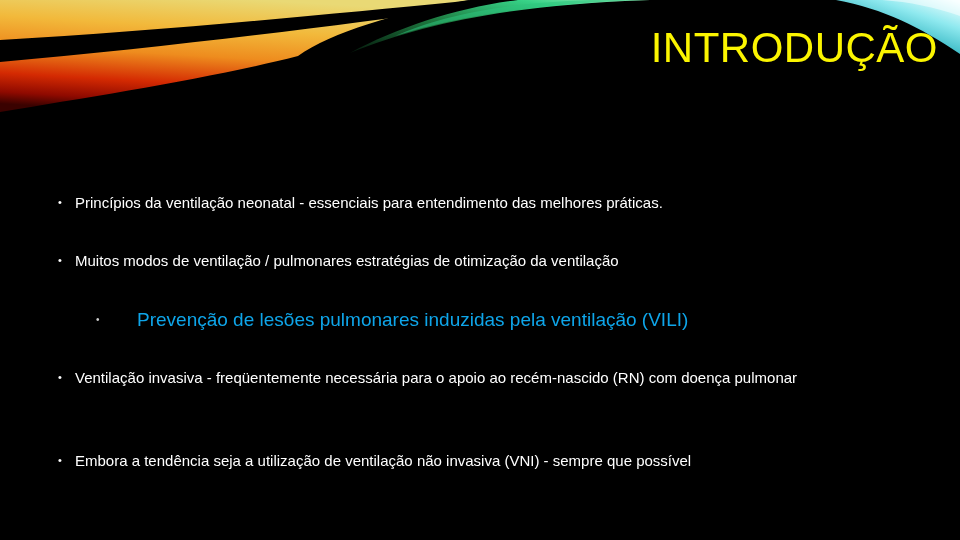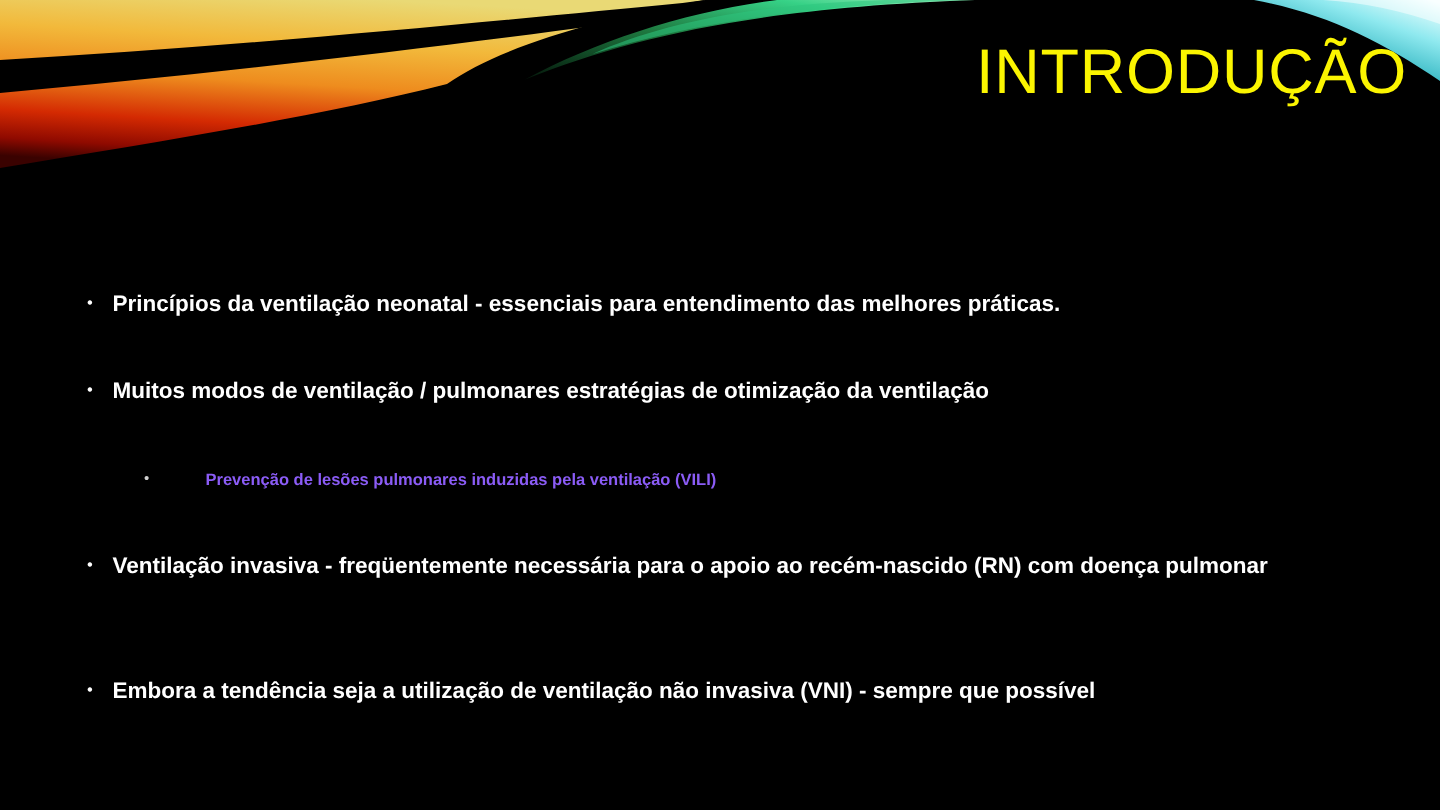--- a/index.html
+++ b/index.html
@@ -10,24 +10,24 @@
   .art{position:absolute;top:0;left:0;display:block;}
   .slide-title{
     position:absolute;top:24px;right:22px;
     font-size:42px;font-weight:400;letter-spacing:0.5px;
     white-space:nowrap;
   }
   .bullet{position:absolute;display:flex;align-items:flex-start;}
   .bullet .txt{display:block;}
   .lvl1{left:58px;}
   .lvl1 .dot{flex:0 0 17px;font-size:11px;line-height:23px;color:#ffffff;}
-  .lvl1 .txt{font-size:15px;font-weight:700;color:#ffffff;line-height:23px;max-width:848px;}
+  .lvl1 .txt{font-size:15px;font-weight:400;color:#ffffff;line-height:23px;max-width:848px;}
   .lvl2{left:96px;}
   .lvl2 .dot{flex:0 0 41px;font-size:10px;line-height:22px;color:#cfcfcf;}
-  .lvl2 .txt{font-size:11px;font-weight:700;color:#8b5cf6;line-height:22px;max-width:770px;}
+  .lvl2 .txt{font-size:19px;font-weight:400;color:#0ea5e9;line-height:22px;max-width:770px;}
 </style>
 </head>
 <body>
 
 <div class="slide">
 
   <svg class="art" width="960" height="118" viewBox="0 0 960 118" aria-hidden="true">
     <defs>
       <linearGradient id="gWarm" x1="0.55" y1="0" x2="0.30" y2="1">
         <stop offset="0" stop-color="#E9D975"></stop>

